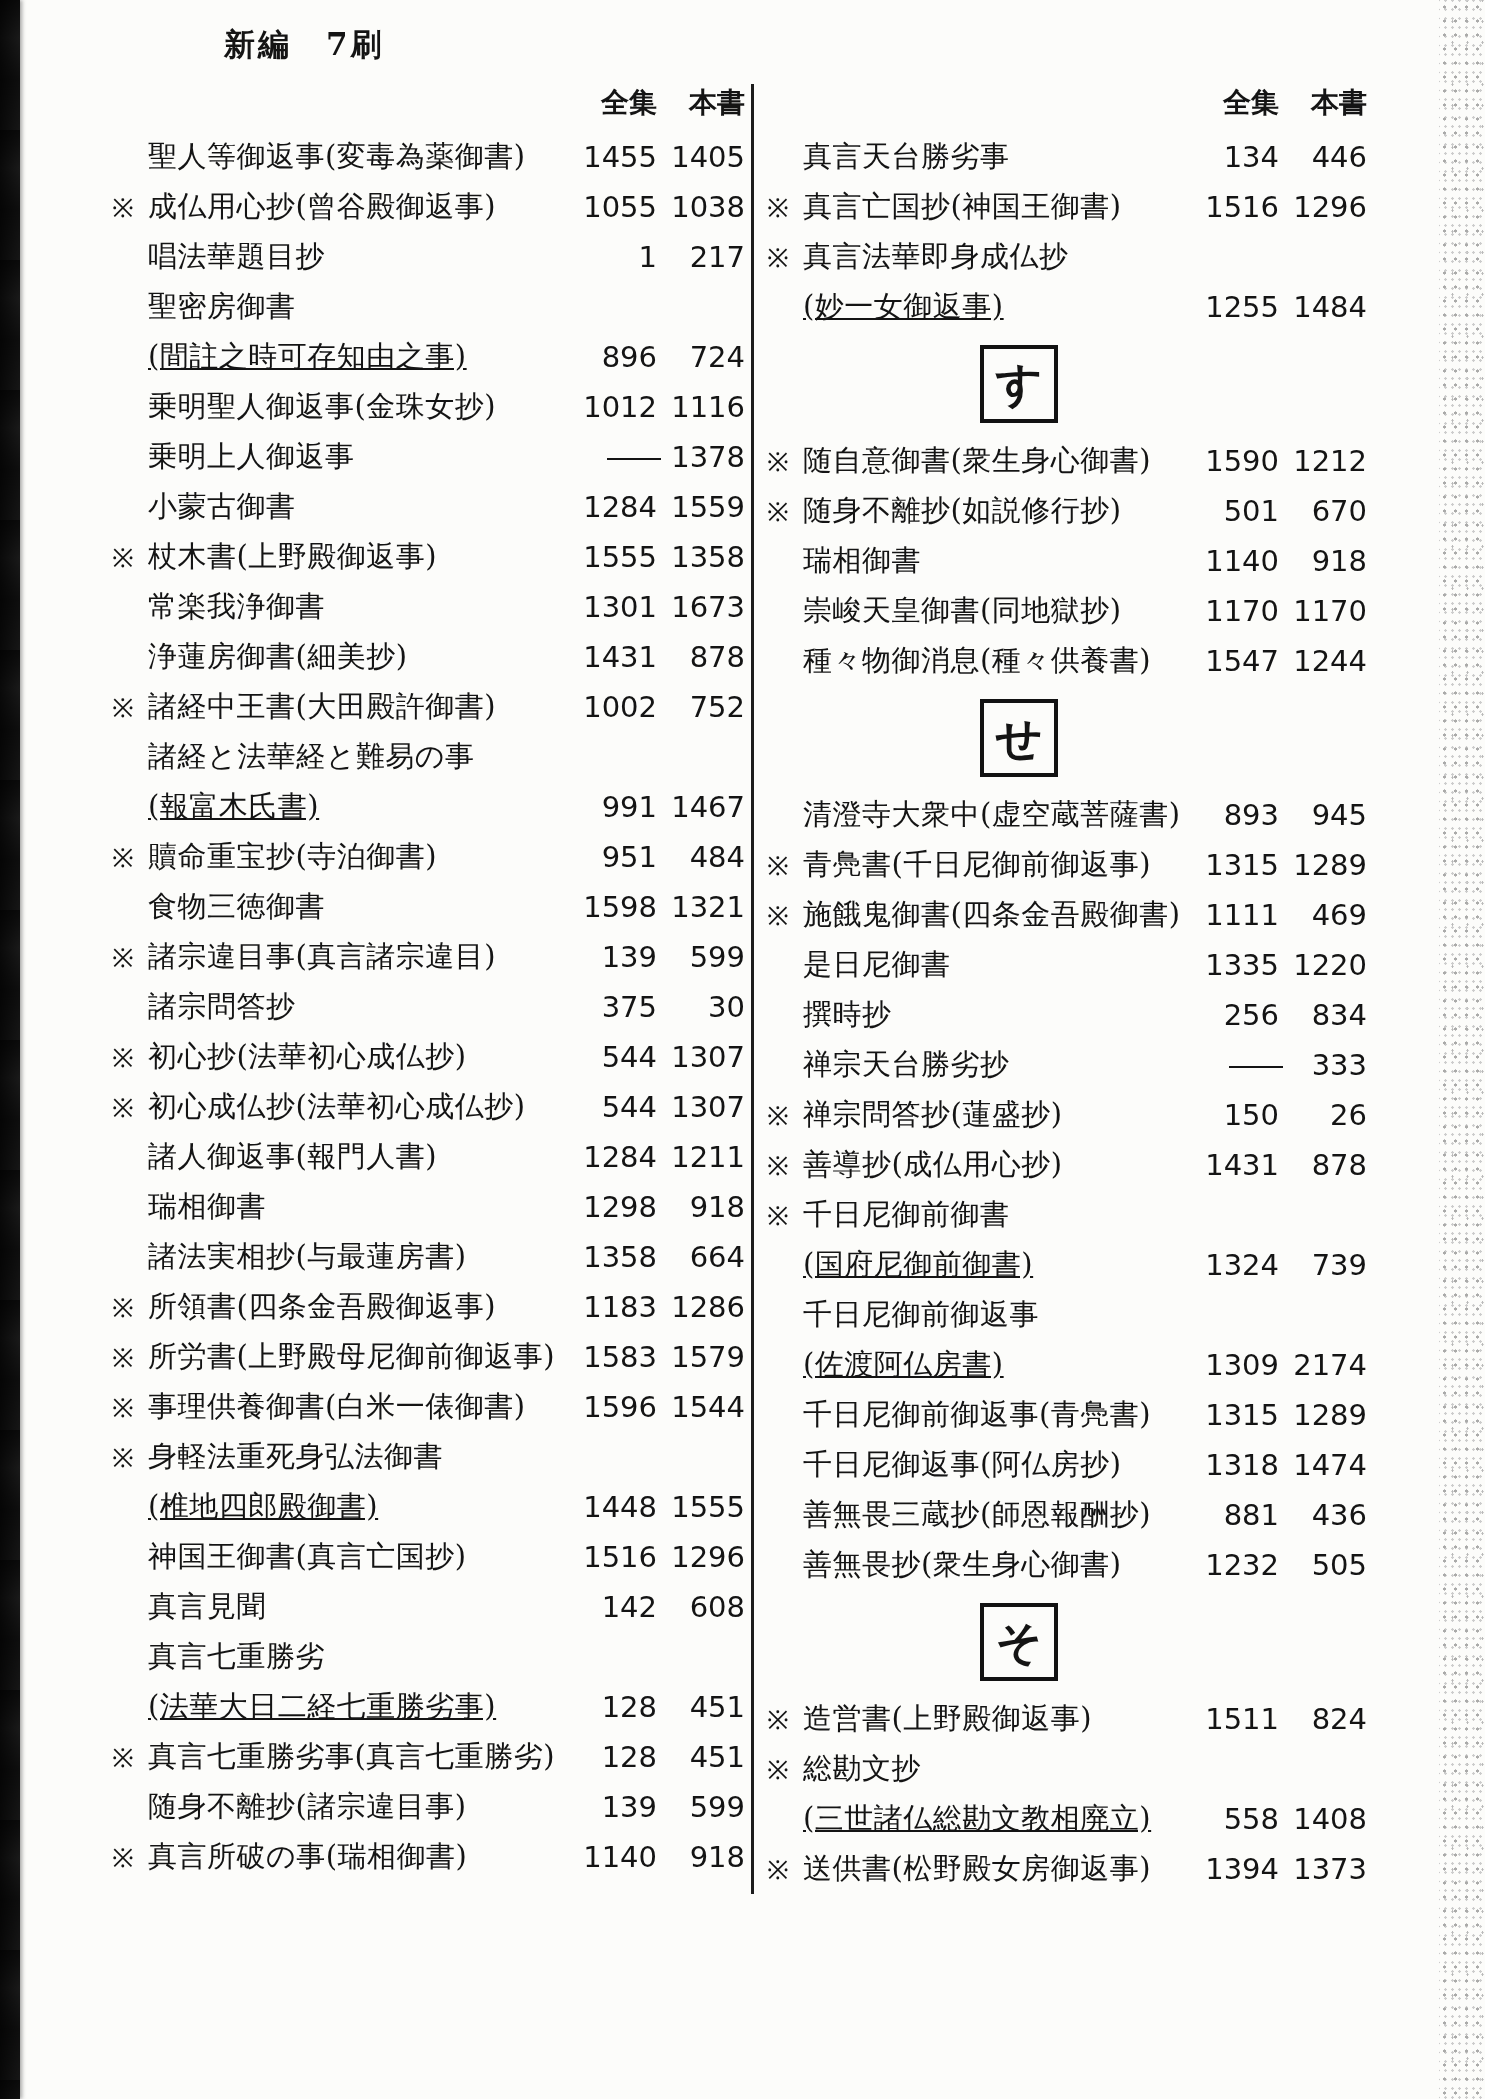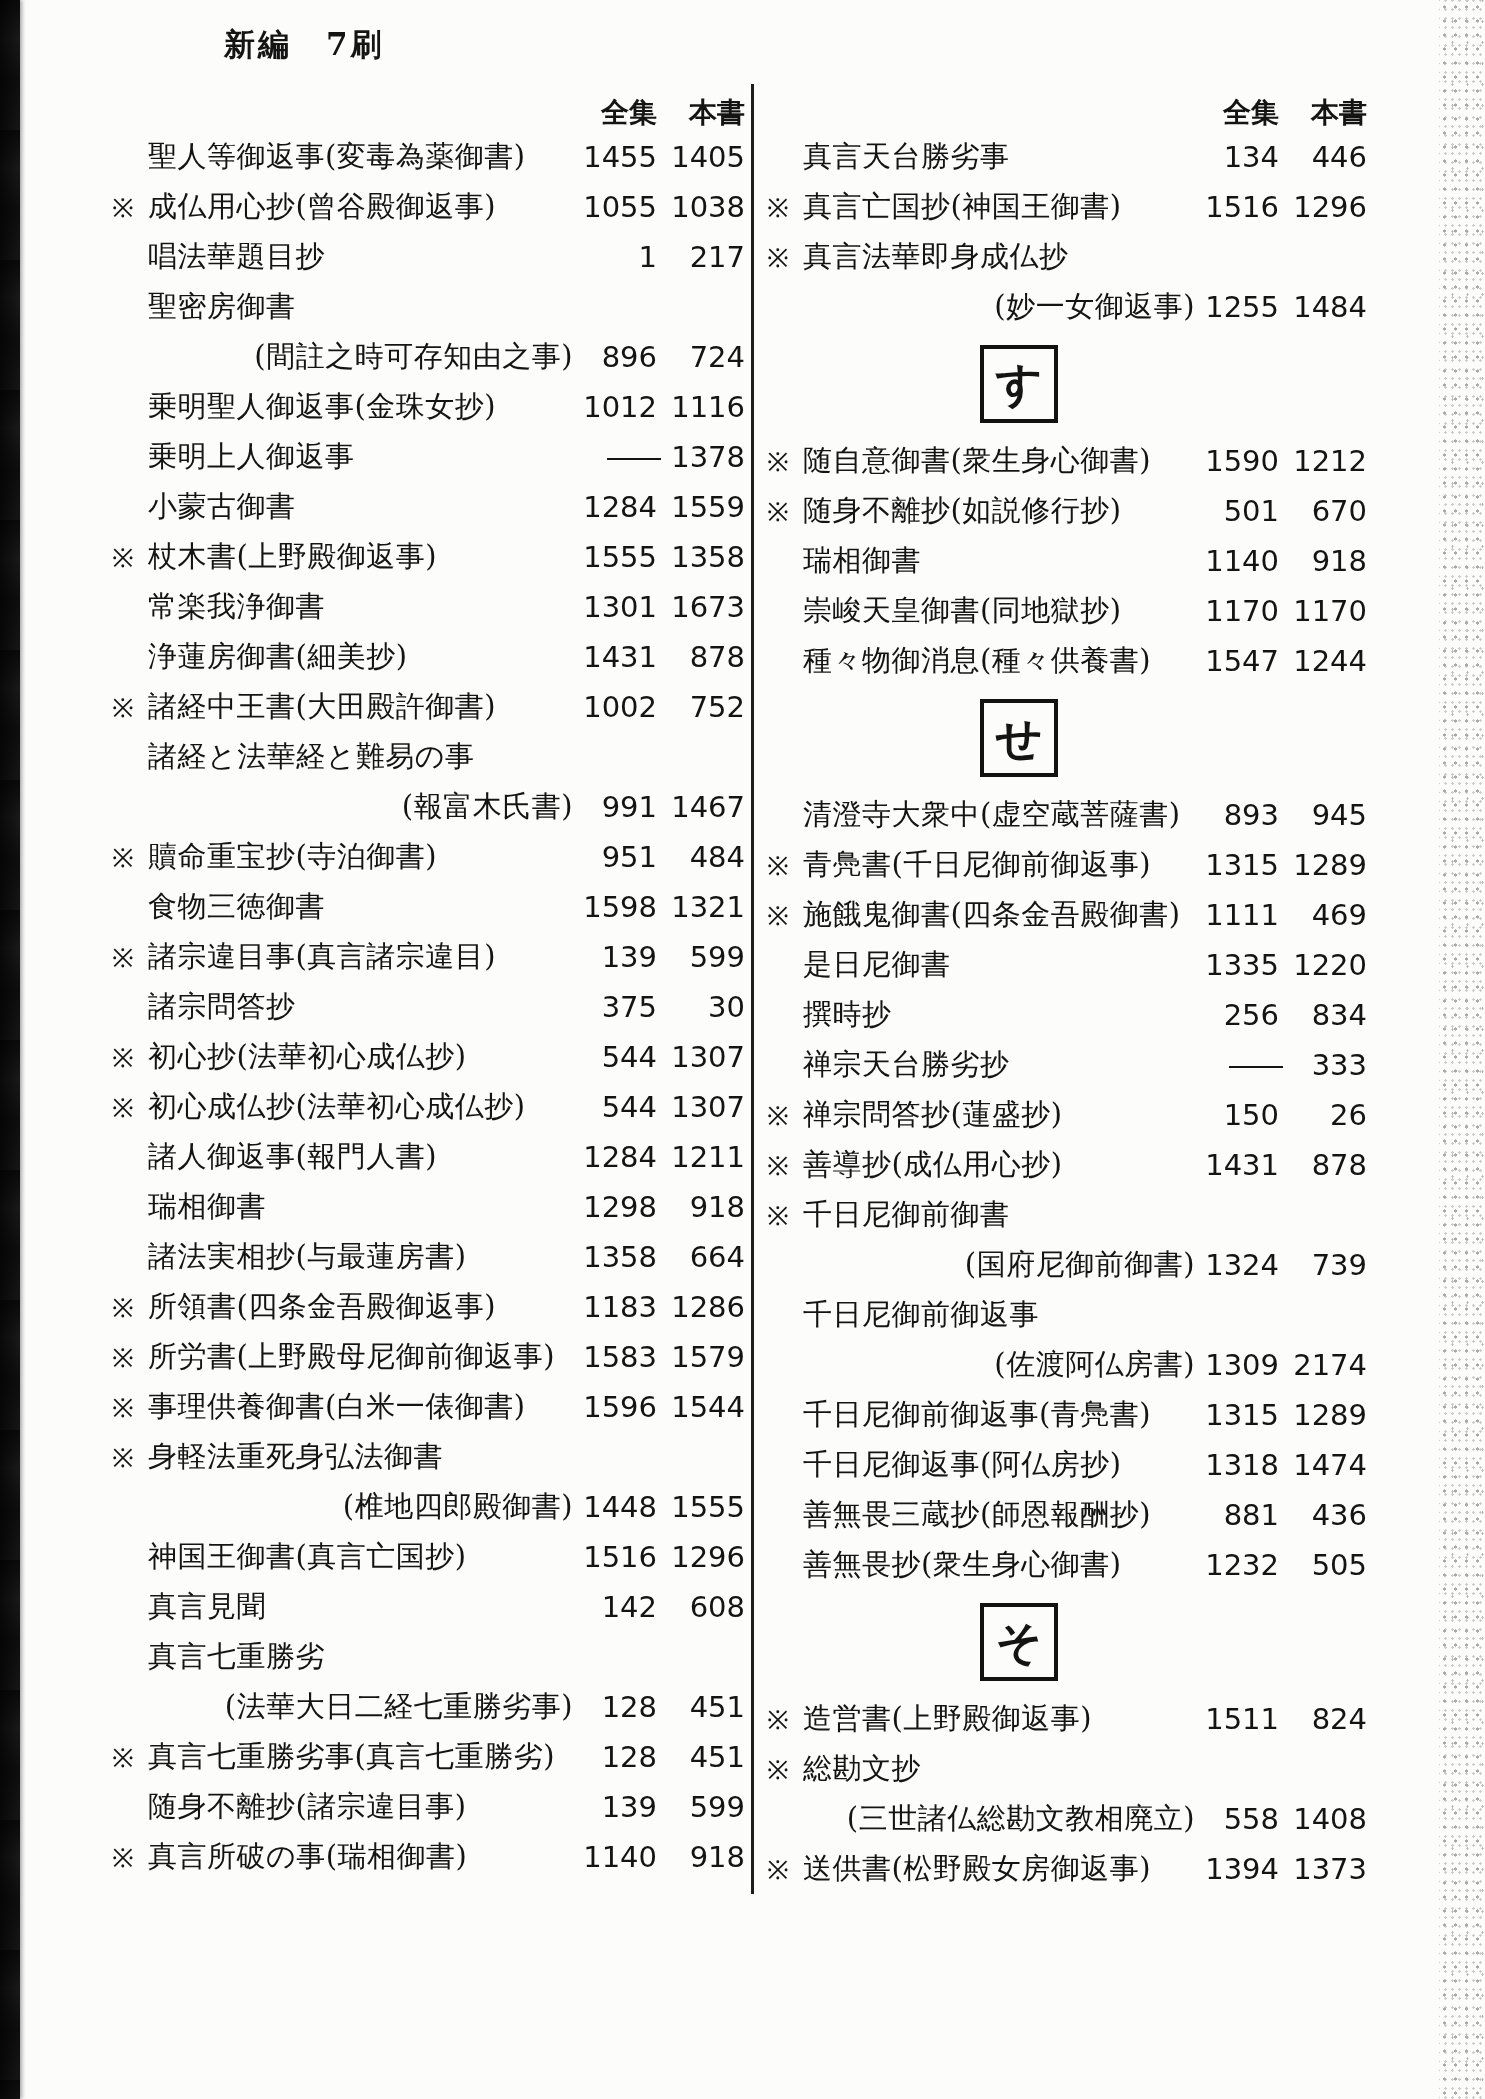--- a/index.html
+++ b/index.html
@@ -31,25 +31,25 @@
     position:absolute;left:224px;top:24px;
     font-size:31px;font-weight:bold;letter-spacing:3px;white-space:nowrap;
   }
   .cols{
     position:absolute;left:112px;top:84px;display:flex;align-items:flex-start;
   }
   .col{width:633px;}
   .col.right{
     width:600px;margin-left:6px;border-left:3px solid #1c1c1c;padding-left:13px;
   }
-  .hrow{height:48px;display:flex;align-items:flex-end;font-size:28px;font-weight:bold;}
+  .hrow{height:48px;display:flex;align-items:flex-start;font-size:28px;font-weight:bold;}
   .row{height:50px;display:flex;align-items:center;font-size:29px;white-space:nowrap;}
   .mark{width:36px;flex:none;font-size:26px;}
   .title{flex:1;letter-spacing:.5px;overflow:visible;}
-  .title.cont{text-align:right;padding-right:4px;}
+  .title.cont{padding-right:4px;text-decoration:underline;}
   .num{width:80px;flex:none;text-align:right;
        font-family:"DejaVu Sans","Liberation Sans",sans-serif;
        font-size:29px;letter-spacing:0;}
   .num + .num{margin-left:8px;}
   .hrow .num{font-family:"DejaVu Serif","Liberation Serif",serif;font-size:28px;}
   .dash{letter-spacing:-4px;}
   .section-row{height:104px;display:flex;align-items:center;justify-content:center;}
   .section-box{
     width:70px;height:70px;border:4px solid #121212;margin-right:96px;
     display:flex;align-items:center;justify-content:center;

